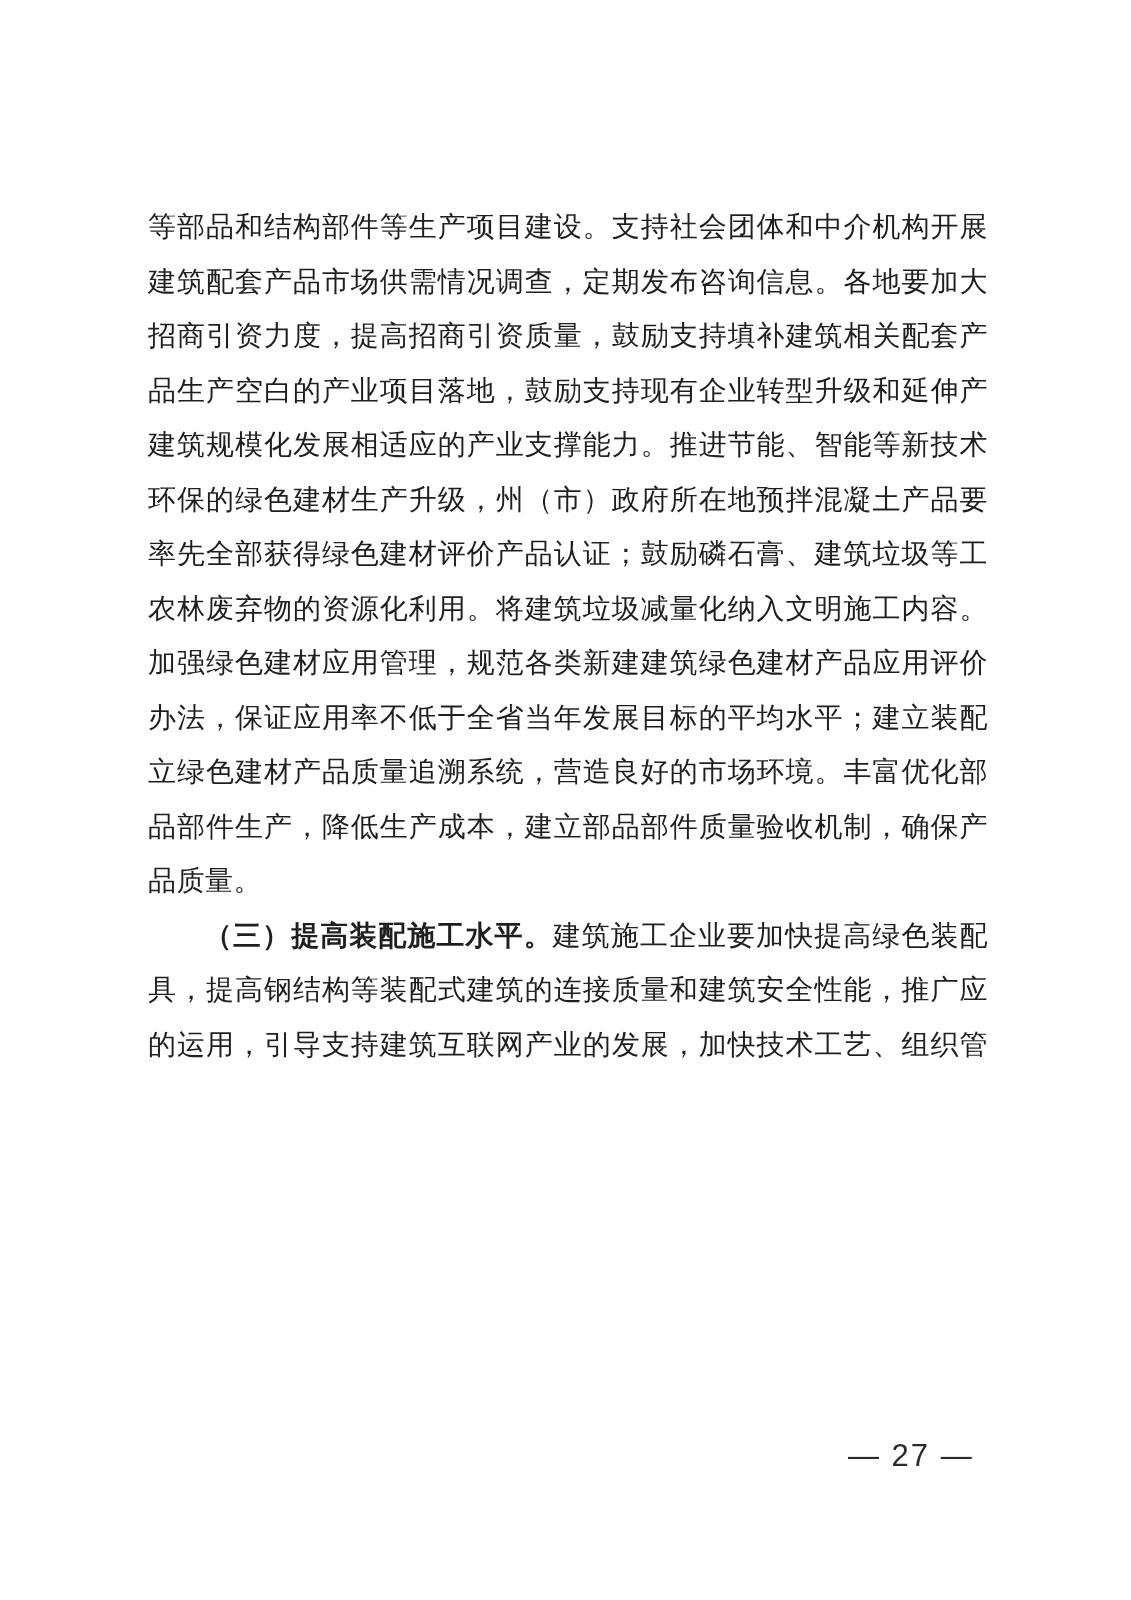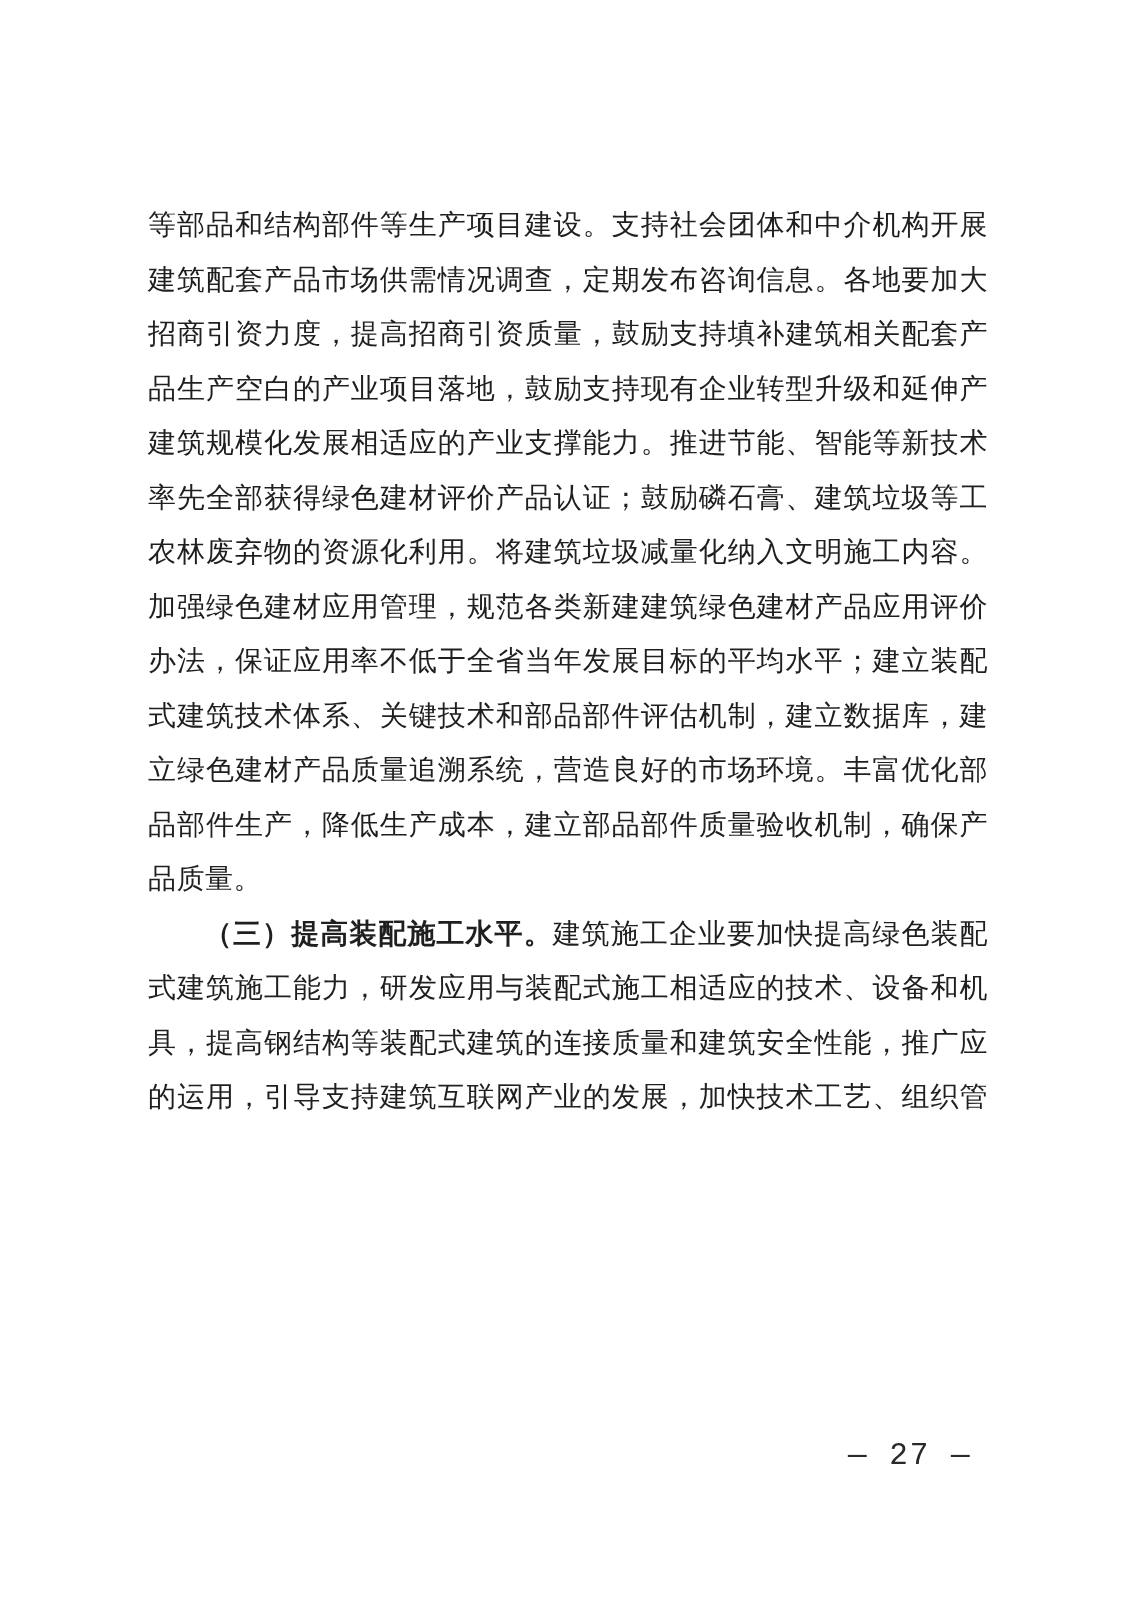--- a/index.html
+++ b/index.html
@@ -7,21 +7,21 @@
     padding: 0;
     background: #e8e8e8;
   }
   .page {
     position: relative;
     width: 1131px;
     height: 1600px;
     margin: 0 auto;
     background: #ffffff;
     overflow: hidden;
-    font-family: Liberation Mono, monospace;
+    font-family: Liberation Sans, sans-serif;
   }
   .text-block {
     position: absolute;
     left: 148px;
     top: 200px;
     width: 840px;
   }
   .line {
     font-size: 28px;
     line-height: 54.5px;
@@ -58,32 +58,31 @@
 <body>
 
 <div class="page">
   <div class="text-block">
 
     <div class="line">等部品和结构部件等生产项目建设。支持社会团体和中介机构开展</div>
     <div class="line">建筑配套产品市场供需情况调查，定期发布咨询信息。各地要加大</div>
     <div class="line">招商引资力度，提高招商引资质量，鼓励支持填补建筑相关配套产</div>
     <div class="line">品生产空白的产业项目落地，鼓励支持现有企业转型升级和延伸产</div>
     <div class="line">建筑规模化发展相适应的产业支撑能力。推进节能、智能等新技术</div>
+    <div class="line">环保的绿色建材生产升级，州（市）政府所在地预拌混凝土产品要</div>
     <div class="line">率先全部获得绿色建材评价产品认证；鼓励磷石膏、建筑垃圾等工</div>
     <div class="line">农林废弃物的资源化利用。将建筑垃圾减量化纳入文明施工内容。</div>
     <div class="line">加强绿色建材应用管理，规范各类新建建筑绿色建材产品应用评价</div>
     <div class="line">办法，保证应用率不低于全省当年发展目标的平均水平；建立装配</div>
-    <div class="line">式建筑技术体系、关键技术和部品部件评估机制，建立数据库，建</div>
     <div class="line">立绿色建材产品质量追溯系统，营造良好的市场环境。丰富优化部</div>
     <div class="line">品部件生产，降低生产成本，建立部品部件质量验收机制，确保产</div>
     <div class="line short">品质量。</div>
 
     <div class="line indent">
       <span class="heading-bold">（三）提高装配施工水平。</span><span>建筑施工企业要加快提高绿色装配</span>
     </div>
-    <div class="line">式建筑施工能力，研发应用与装配式施工相适应的技术、设备和机</div>
     <div class="line">具，提高钢结构等装配式建筑的连接质量和建筑安全性能，推广应</div>
     <div class="line">的运用，引导支持建筑互联网产业的发展，加快技术工艺、组织管</div>
 
   </div>
 
   <div class="footer">— 27 —</div>
 </div>
 
 </body></html>

